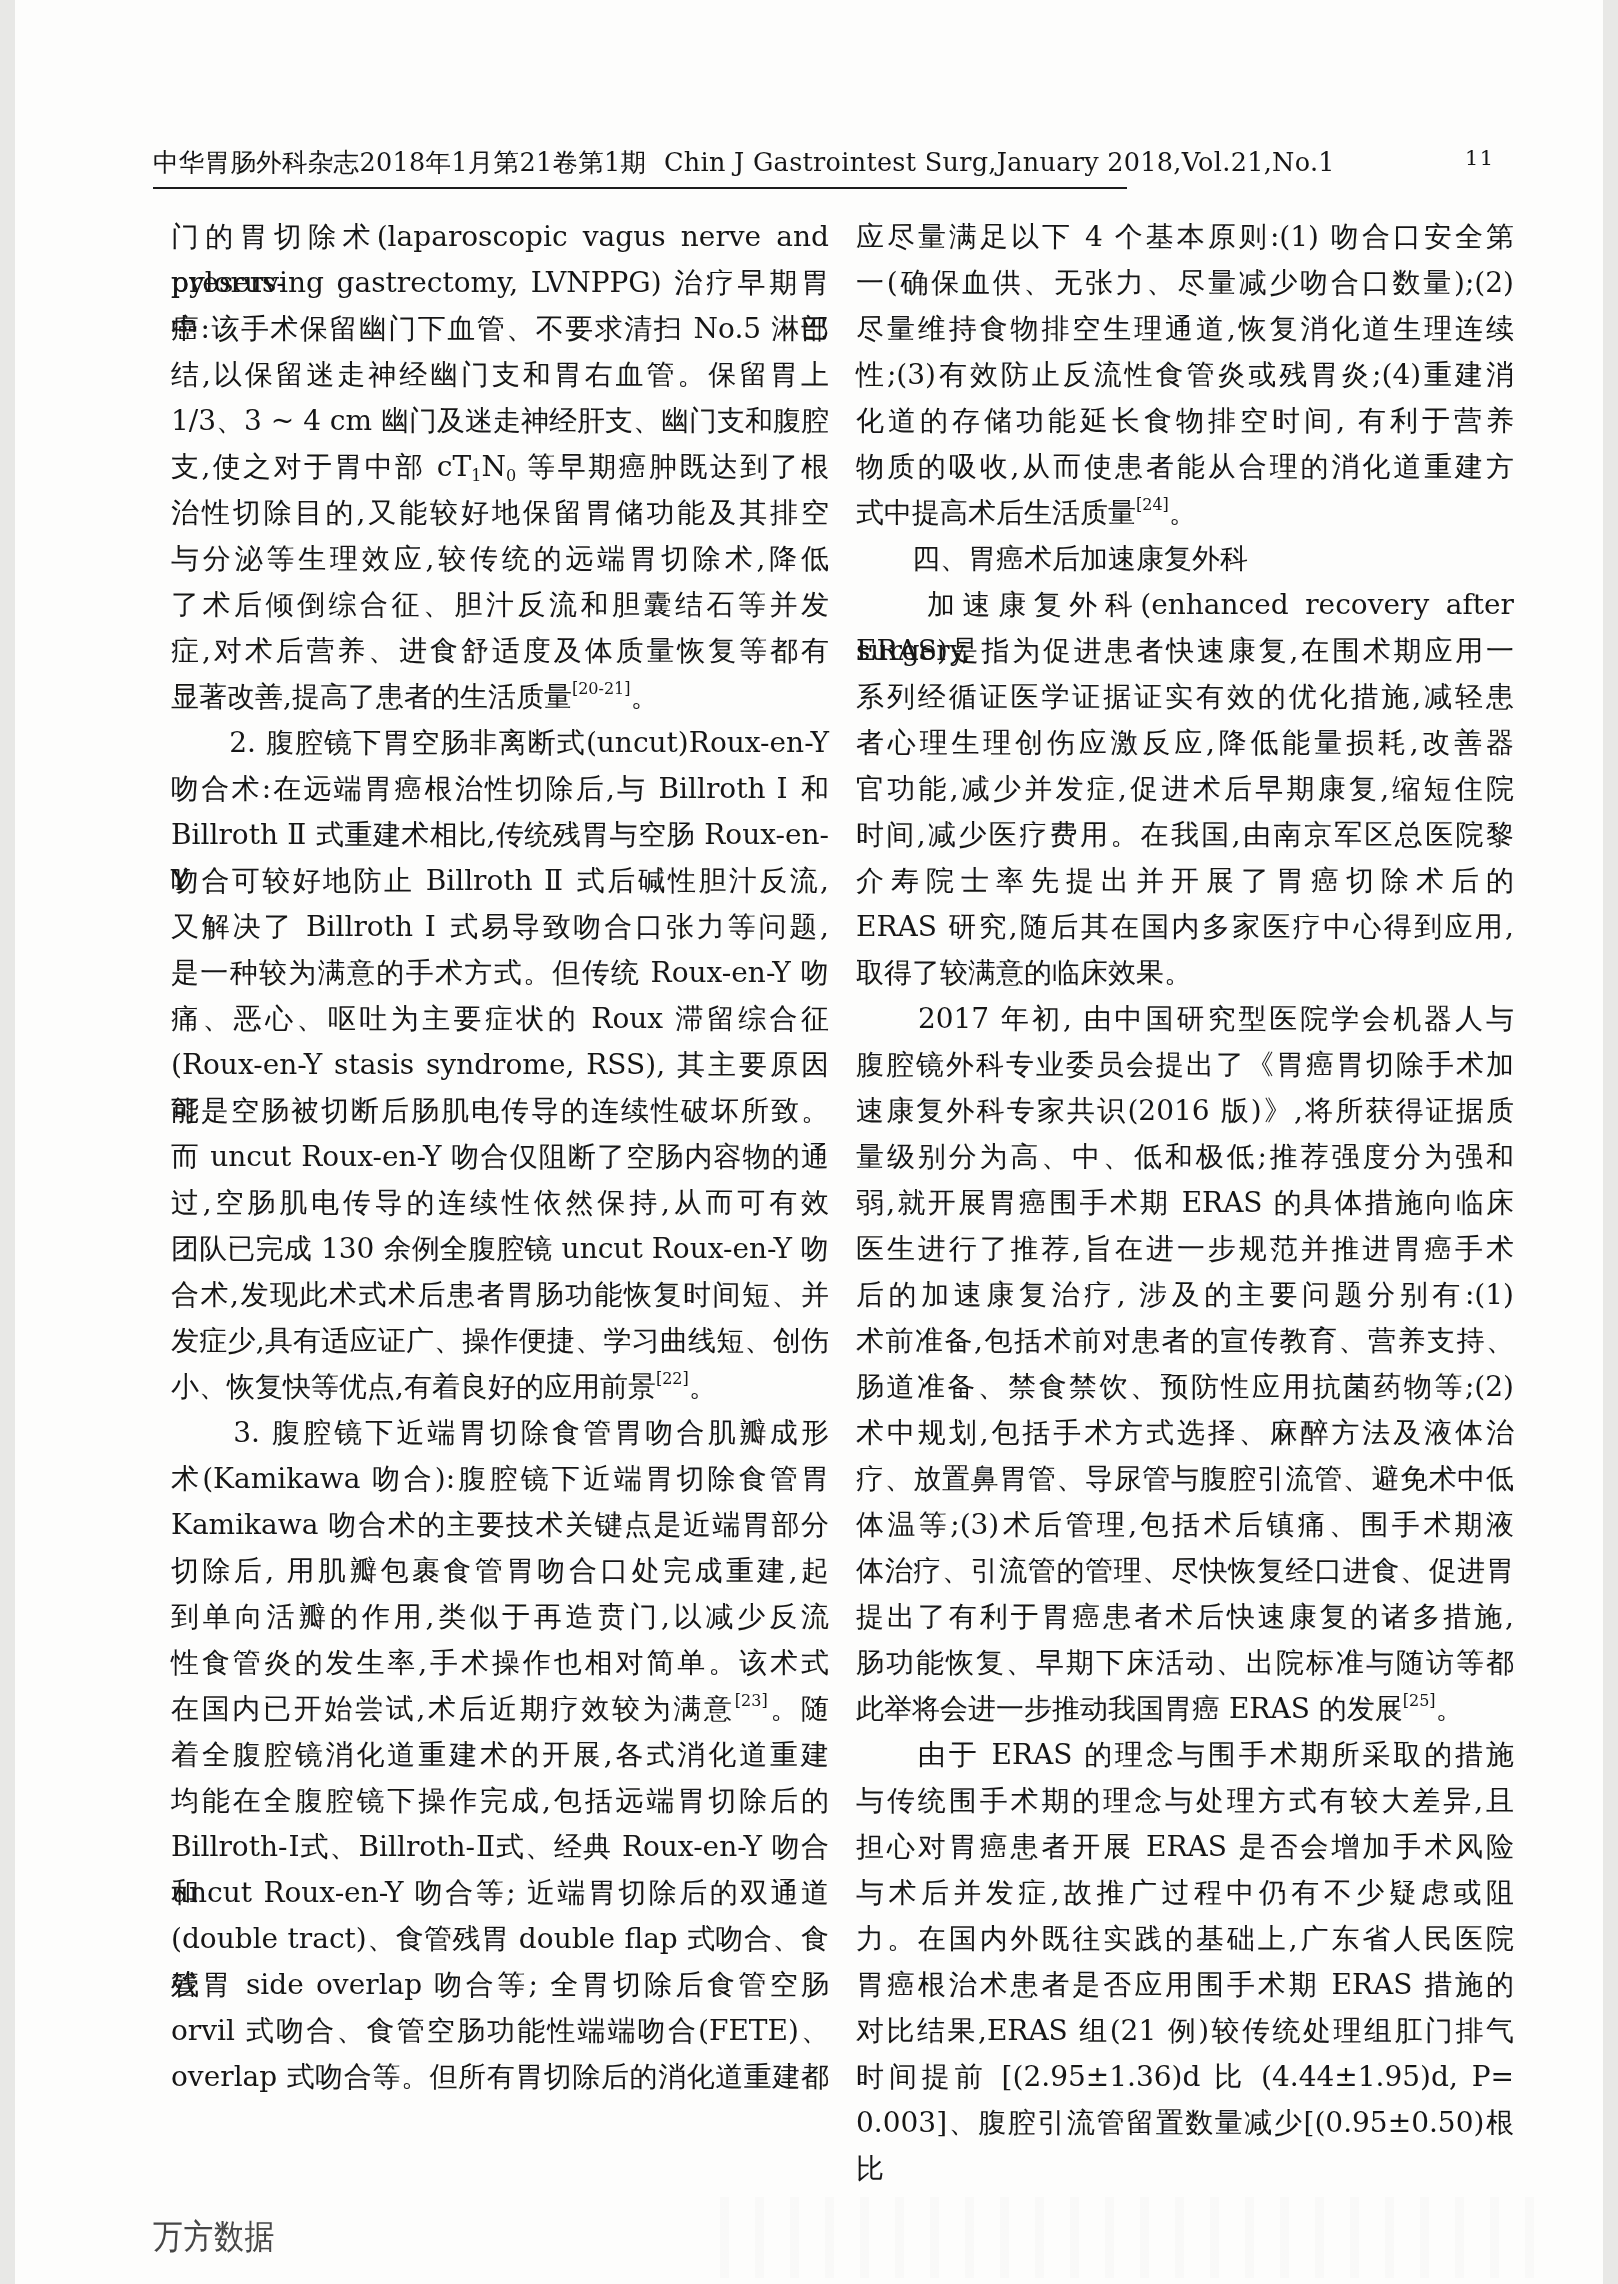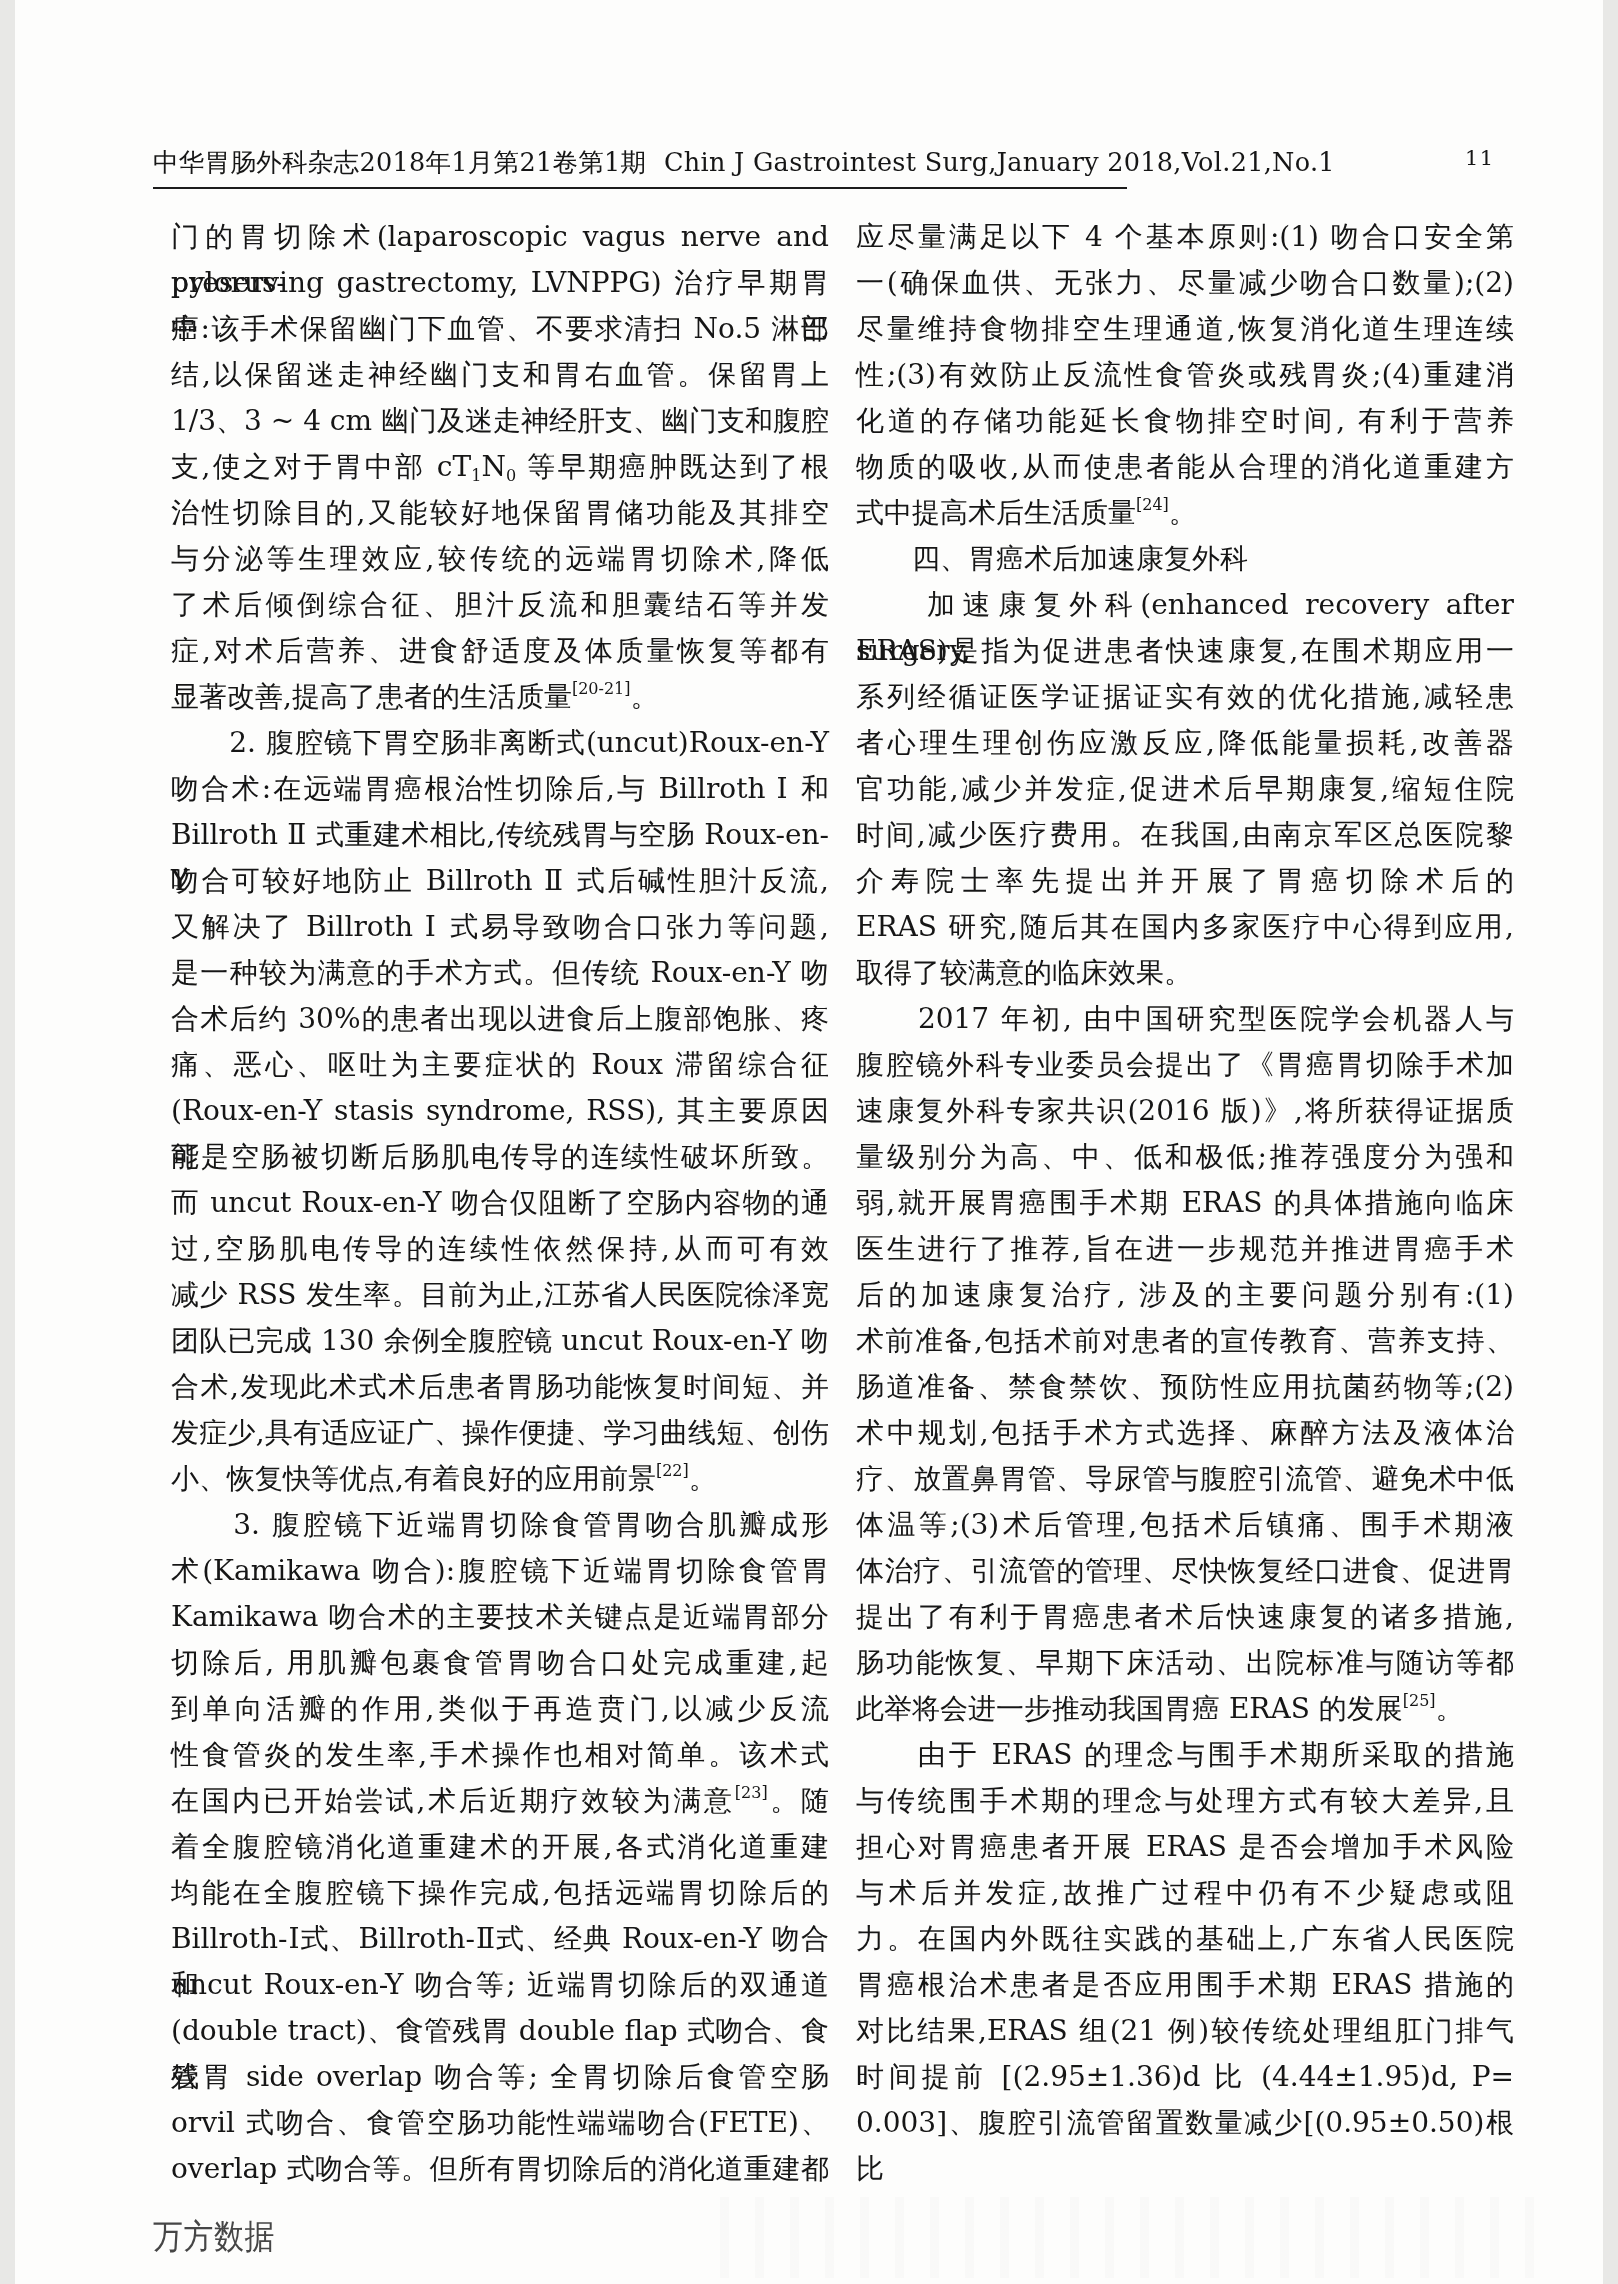--- a/index.html
+++ b/index.html
@@ -108,27 +108,25 @@
         <div class="tline">症,对术后营养、进食舒适度及体质量恢复等都有</div>
         <div class="tline pend">显著改善,提高了患者的生活质量<sup>[20-21]</sup>。</div>
       </div>
       <div class="para">
         <div class="tline">　　2. 腹腔镜下胃空肠非离断式(uncut)Roux-en-Y</div>
         <div class="tline">吻合术:在远端胃癌根治性切除后,与 Billroth Ⅰ 和</div>
         <div class="tline">Billroth Ⅱ 式重建术相比,传统残胃与空肠 Roux-en-Y</div>
         <div class="tline">吻合可较好地防止 Billroth Ⅱ 式后碱性胆汁反流,</div>
         <div class="tline">又解决了 Billroth Ⅰ 式易导致吻合口张力等问题,</div>
         <div class="tline">是一种较为满意的手术方式。但传统 Roux-en-Y 吻</div>
-        <div class="tline">合术后约 30%的患者出现以进食后上腹部饱胀、疼</div>
         <div class="tline">痛、恶心、呕吐为主要症状的 Roux 滞留综合征</div>
         <div class="tline">(Roux-en-Y stasis syndrome, RSS), 其主要原因可</div>
         <div class="tline">能是空肠被切断后肠肌电传导的连续性破坏所致。</div>
         <div class="tline">而 uncut Roux-en-Y 吻合仅阻断了空肠内容物的通</div>
         <div class="tline">过,空肠肌电传导的连续性依然保持,从而可有效</div>
-        <div class="tline">减少 RSS 发生率。目前为止,江苏省人民医院徐泽宽</div>
         <div class="tline">团队已完成 130 余例全腹腔镜 uncut Roux-en-Y 吻</div>
         <div class="tline">合术,发现此术式术后患者胃肠功能恢复时间短、并</div>
         <div class="tline">发症少,具有适应证广、操作便捷、学习曲线短、创伤</div>
         <div class="tline pend">小、恢复快等优点,有着良好的应用前景<sup>[22]</sup>。</div>
       </div>
       <div class="para">
         <div class="tline">　　3. 腹腔镜下近端胃切除食管胃吻合肌瓣成形</div>
         <div class="tline">术(Kamikawa 吻合):腹腔镜下近端胃切除食管胃</div>
         <div class="tline">Kamikawa 吻合术的主要技术关键点是近端胃部分</div>
         <div class="tline">切除后, 用肌瓣包裹食管胃吻合口处完成重建,起</div>

